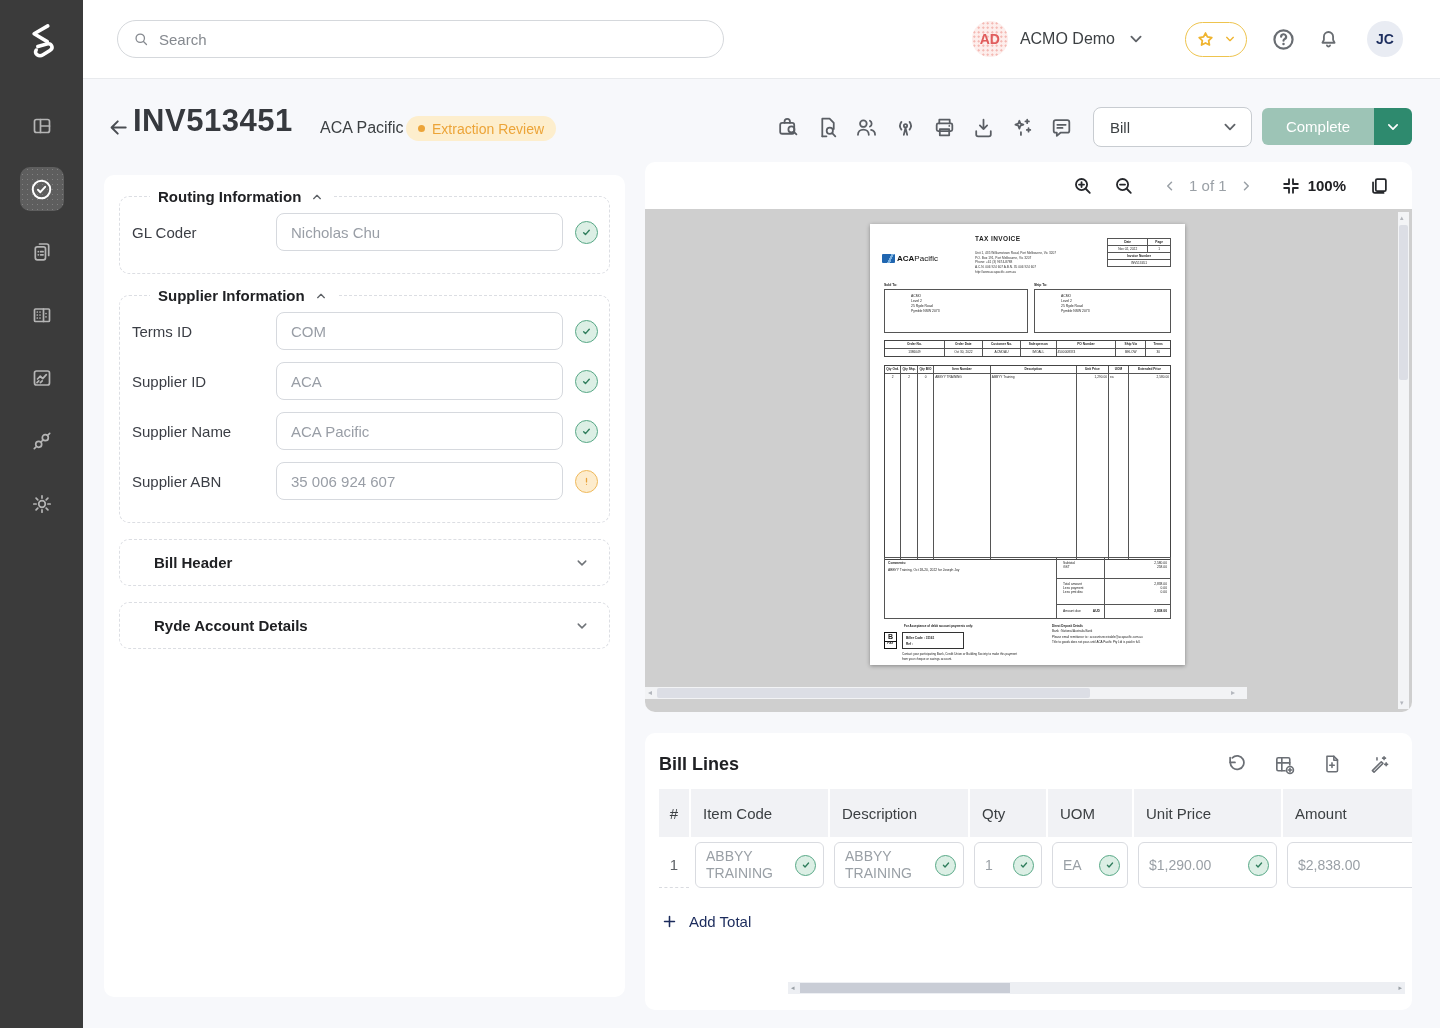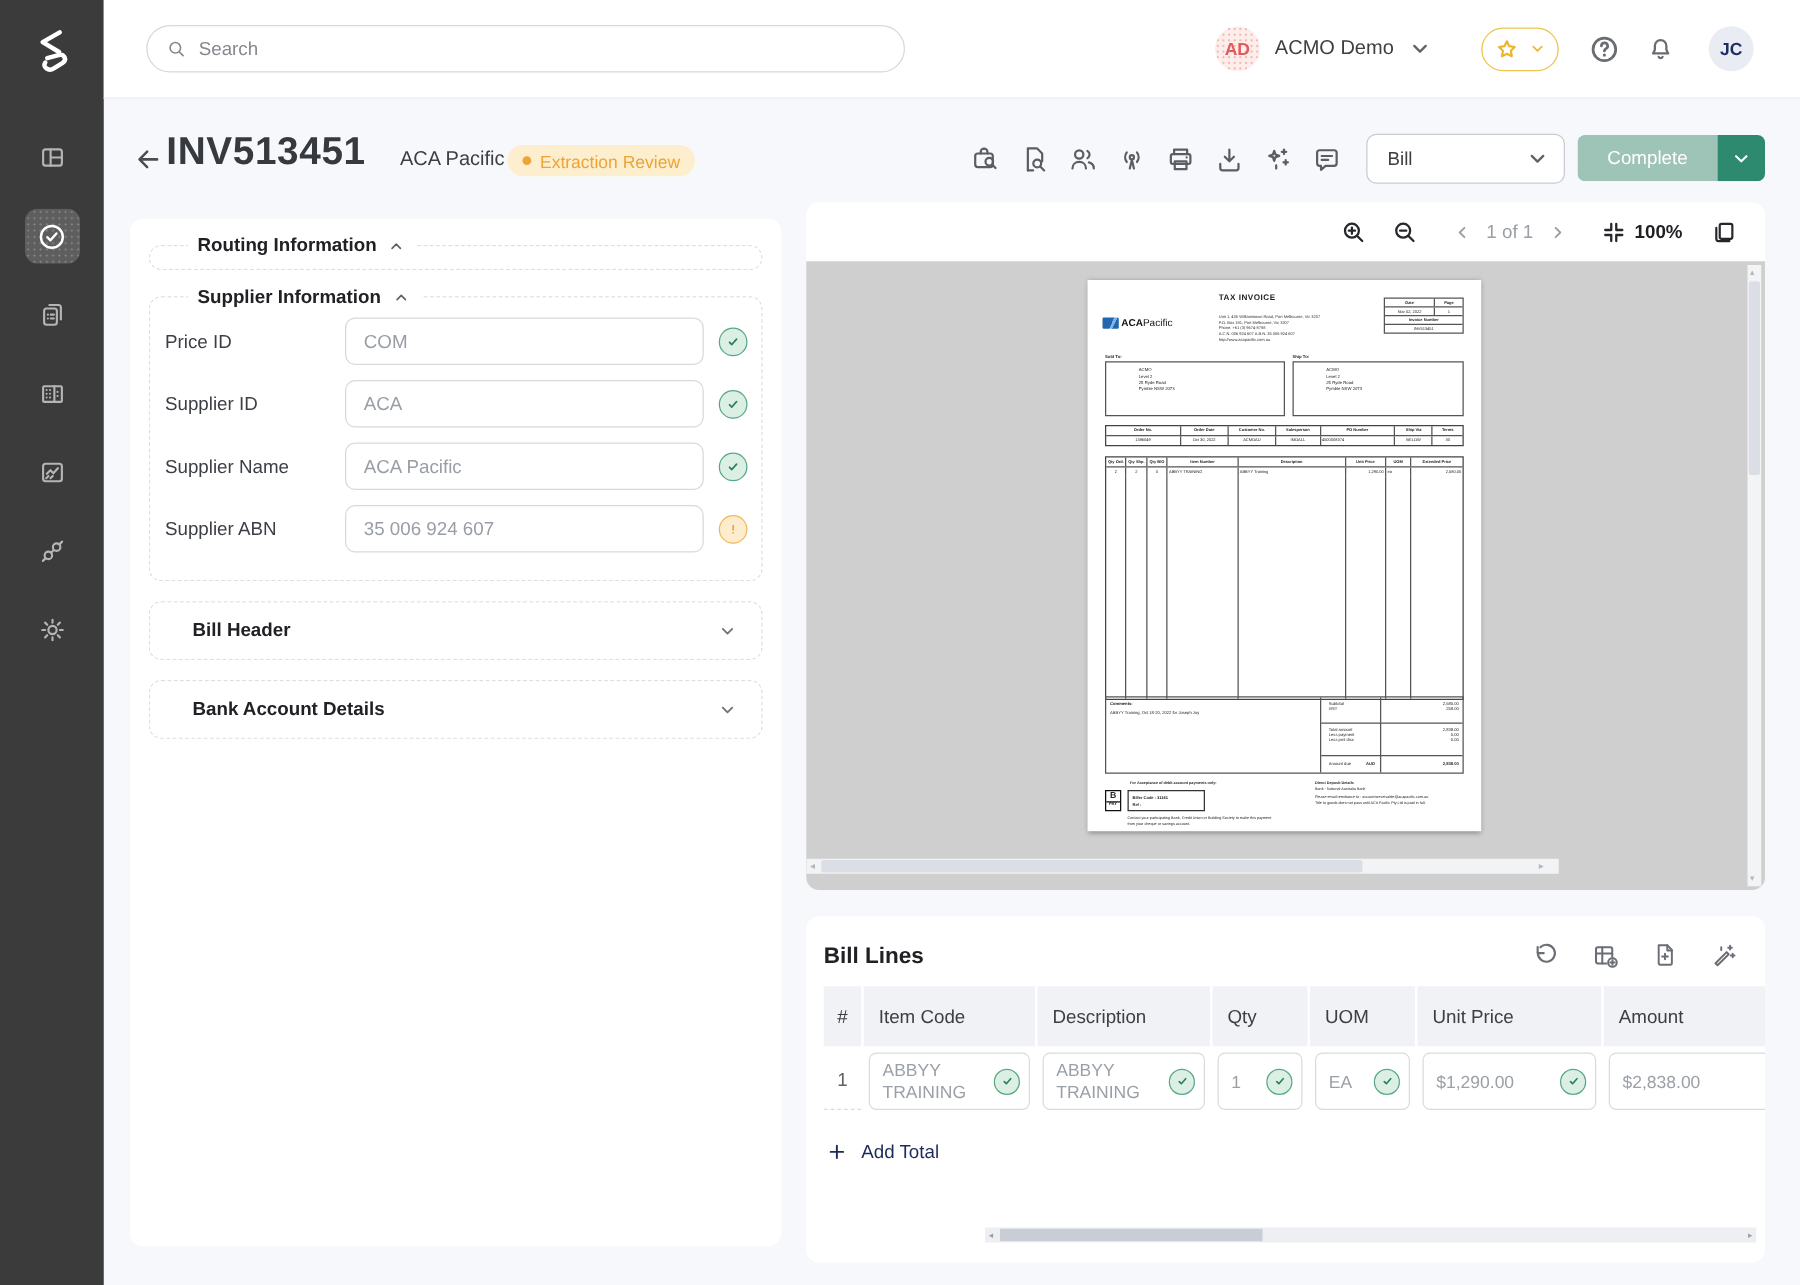--- a/index.html
+++ b/index.html
@@ -435,33 +435,42 @@
 
   <fieldset class="section">
     <legend>
         <b>Routing Information</b>
       <span>
           <svg width="16" height="16">
             <use href="#i-chevu"></use>
           </svg>
         </span>
     </legend>
+    <div class="frow">
+      <label>GL Coder</label>
+      <input value="Nicholas Chu" style="">
+      <span class="badge ok">
+          <svg width="13" height="13">
+            <use href="#i-check-s"></use>
+          </svg>
+        </span>
+    </div>
   </fieldset>
 
   <fieldset class="section">
     <legend>
         <b>Supplier Information</b>
       <span>
           <svg width="16" height="16">
             <use href="#i-chevu"></use>
           </svg>
         </span>
     </legend>
     <div class="frow">
-      <label>Price ID</label>
+      <label>Terms ID</label>
       <input value="COM" style="">
       <span class="badge ok">
           <svg width="13" height="13">
             <use href="#i-check-s"></use>
           </svg>
         </span>
     </div>
     <div class="frow">
       <label>Supplier ID</label>
       <input value="ACA" style="">
@@ -491,21 +500,21 @@
     </div>
   </fieldset>
 
   <div class="cbox">
     <b>Bill Header</b>
     <svg class="chev" width="18" height="18">
         <use href="#i-chevd"></use>
       </svg>
   </div>
   <div class="cbox">
-    <b>Bank Account Details</b>
+    <b>Ryde Account Details</b>
     <svg class="chev" width="18" height="18">
         <use href="#i-chevd"></use>
       </svg>
   </div>
 </section>
 
 <section class="card vw">
   <div class="v-toolbar">
     <span class="vt">
         <svg width="23" height="23">

